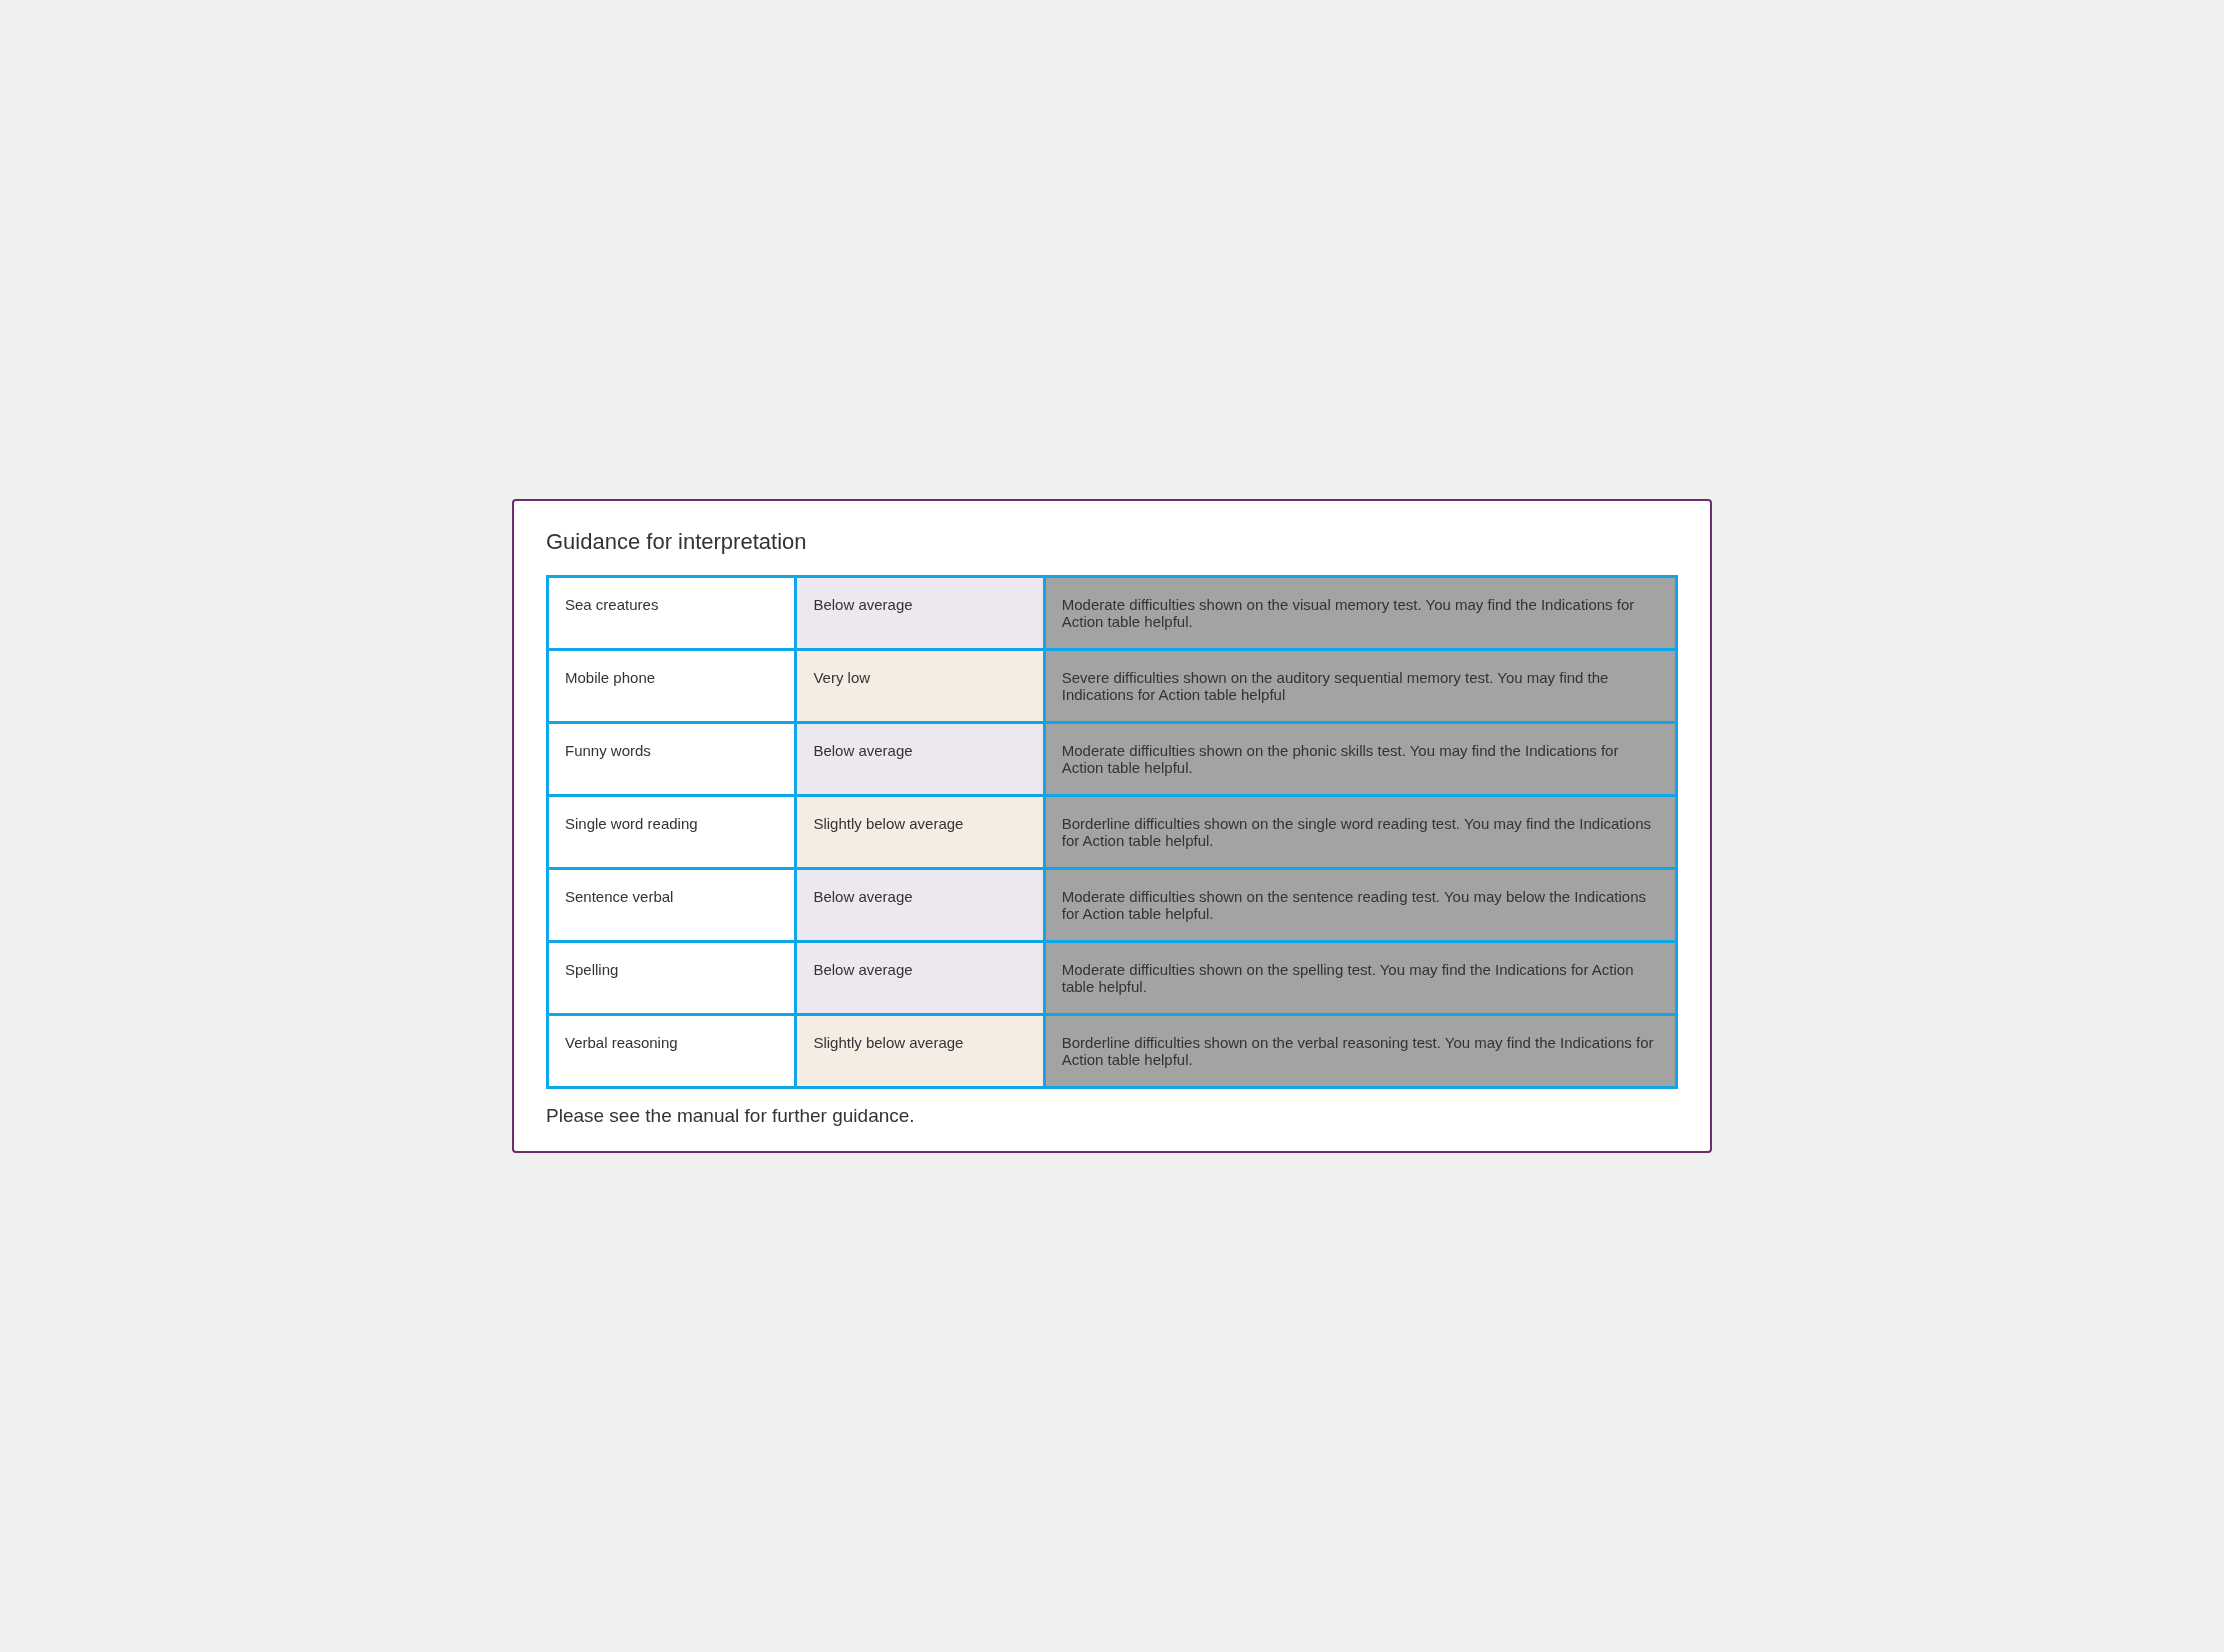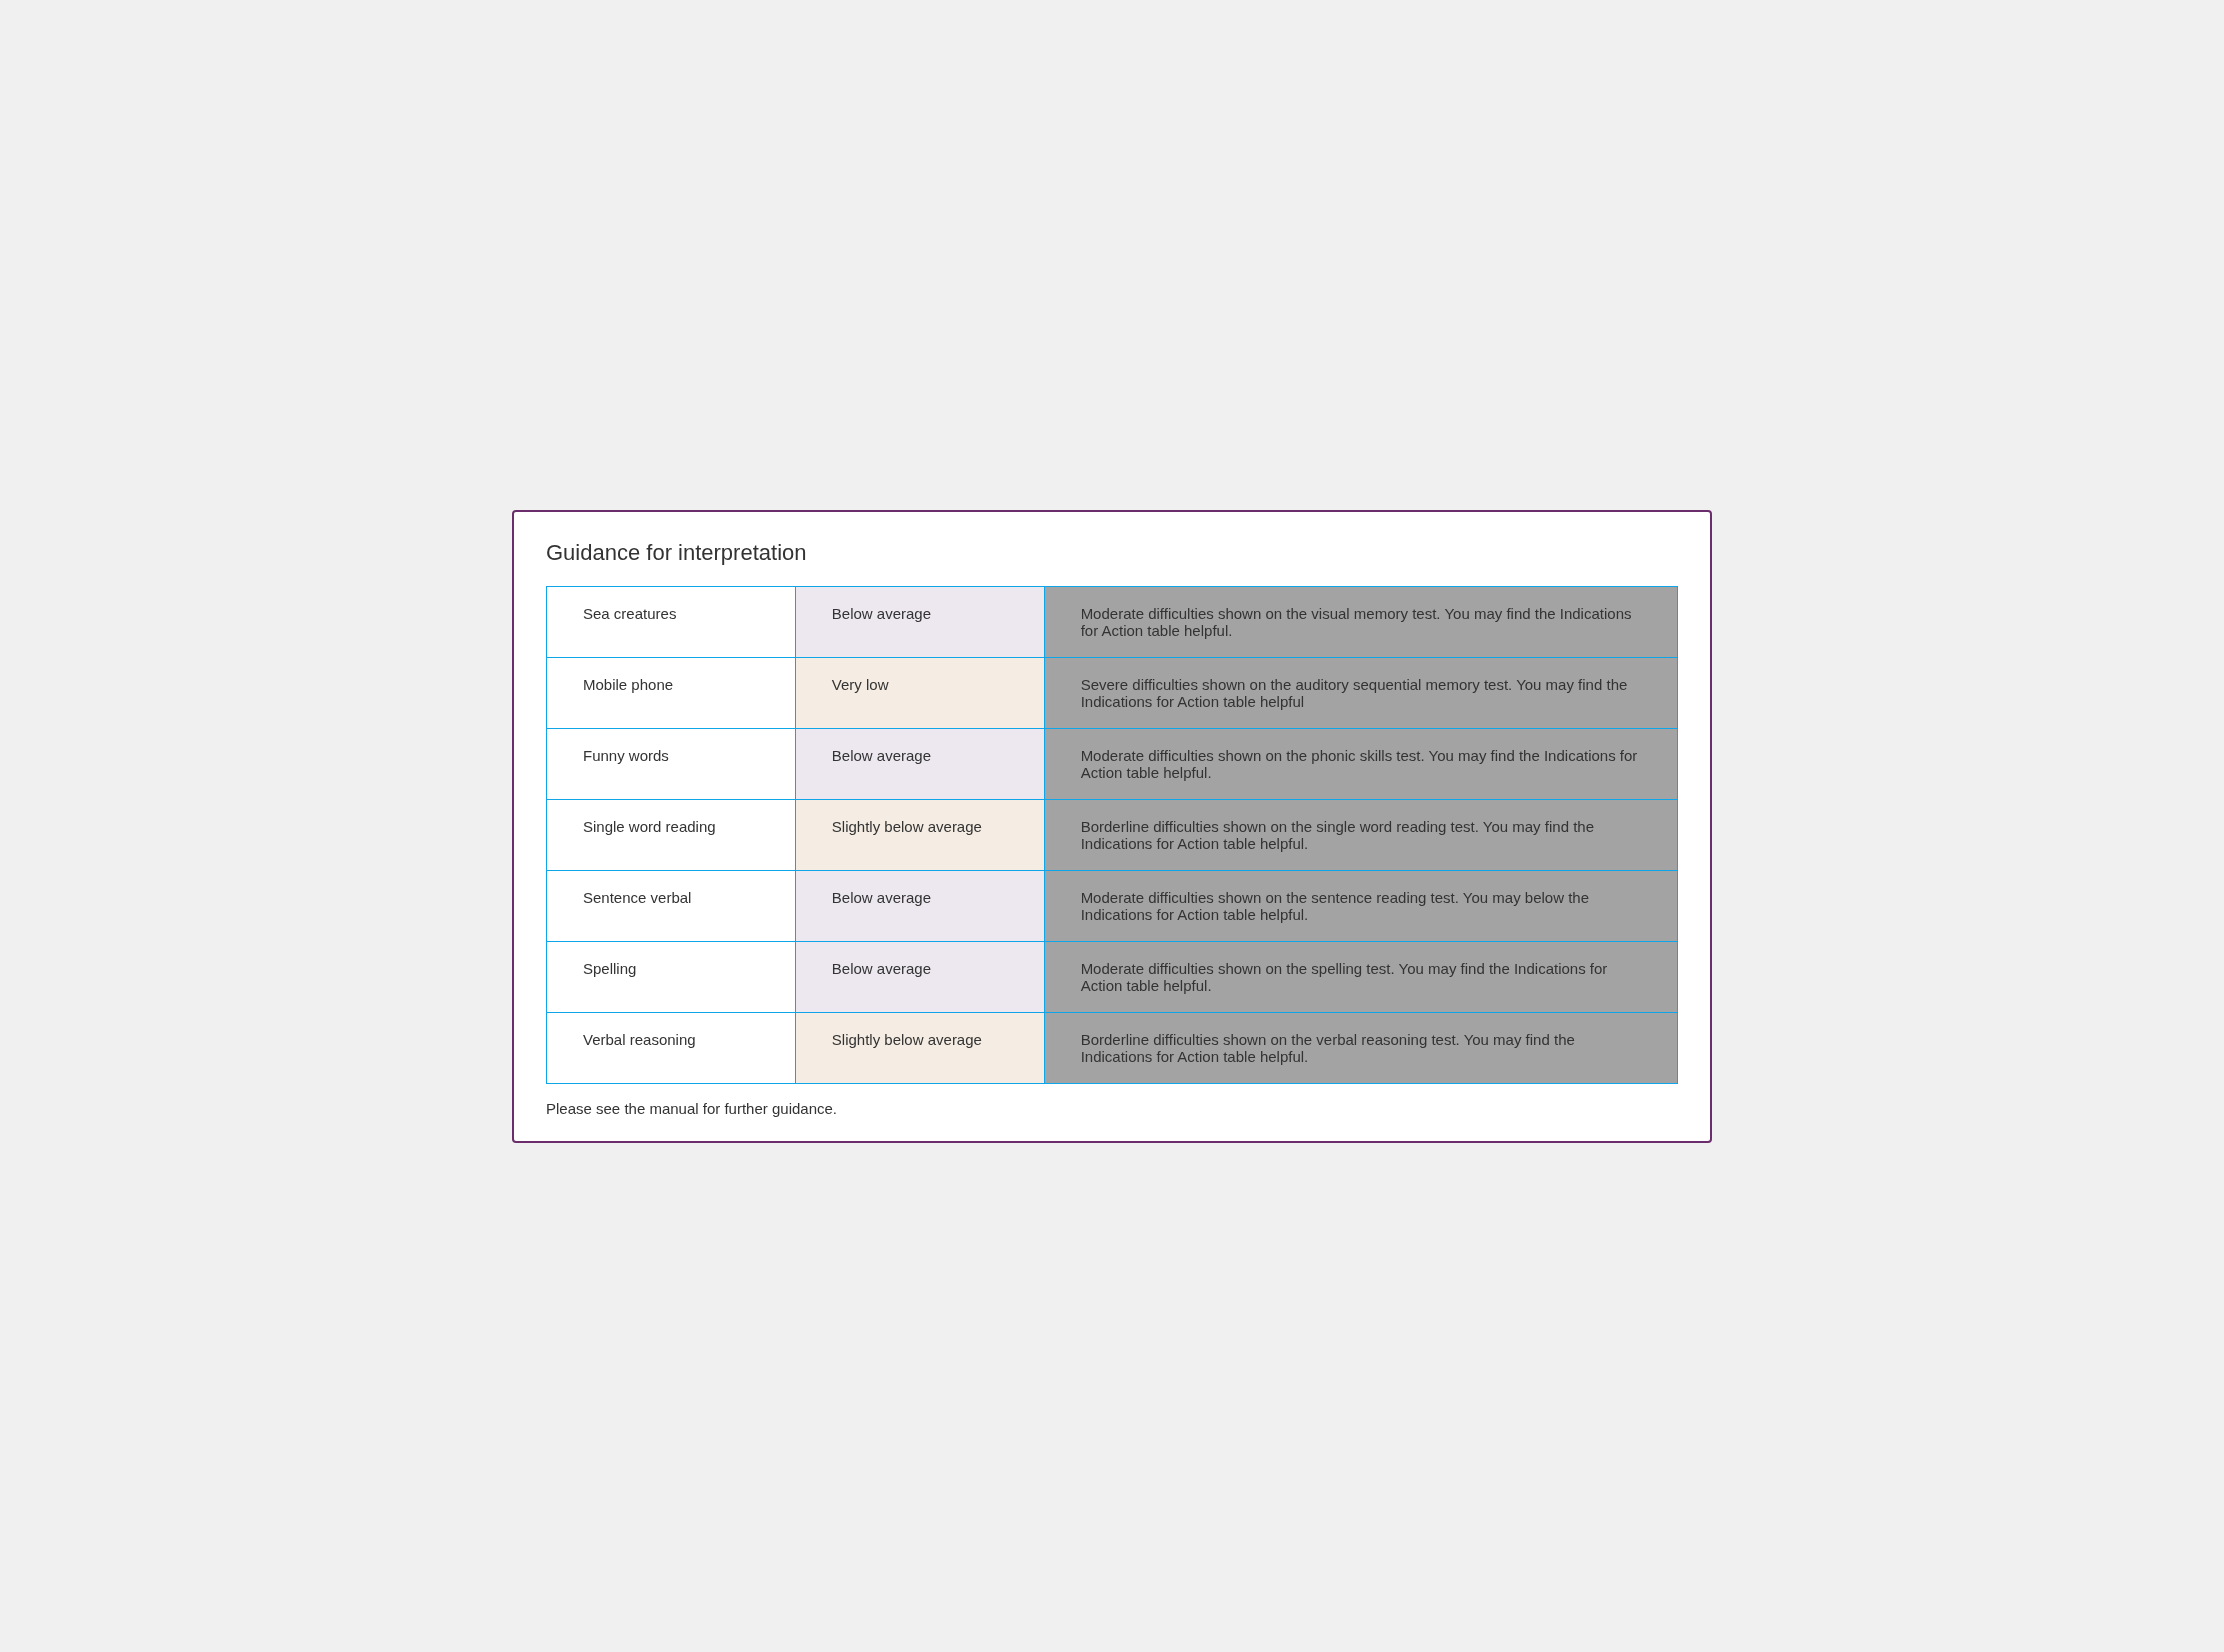--- a/index.html
+++ b/index.html
@@ -34,25 +34,25 @@
       margin-bottom: 20px;
     }
 
     .guidance-table {
       width: 100%;
       border-collapse: collapse;
       border: 1px solid #ccc;
     }
 
     .guidance-table td {
-      padding: 18px 36px;
+      padding: 18px 16px;
       vertical-align: top;
       font-size: 15px;
       color: #333;
-      border: 1px solid #0ea5e9;
+      border: 3px solid #0ea5e9;
     }
 
     .col-name {
       width: 22%;
       background: #ffffff;
     }
 
     .col-score {
       width: 22%;
     }
@@ -74,21 +74,21 @@
     .score-slightly-below {
       background-color: #f5ede3;
     }
 
     .score-average-above {
       background-color: #f7f5e8;
     }
 
     .footer-note {
       margin-top: 16px;
-      font-size: 15px;
+      font-size: 19px;
       color: #333;
     }
   </style>
 </head>
 <body>
 
 <div class="page-container">
   <h2 class="section-title">Guidance for interpretation</h2>
 
   <table class="guidance-table">

